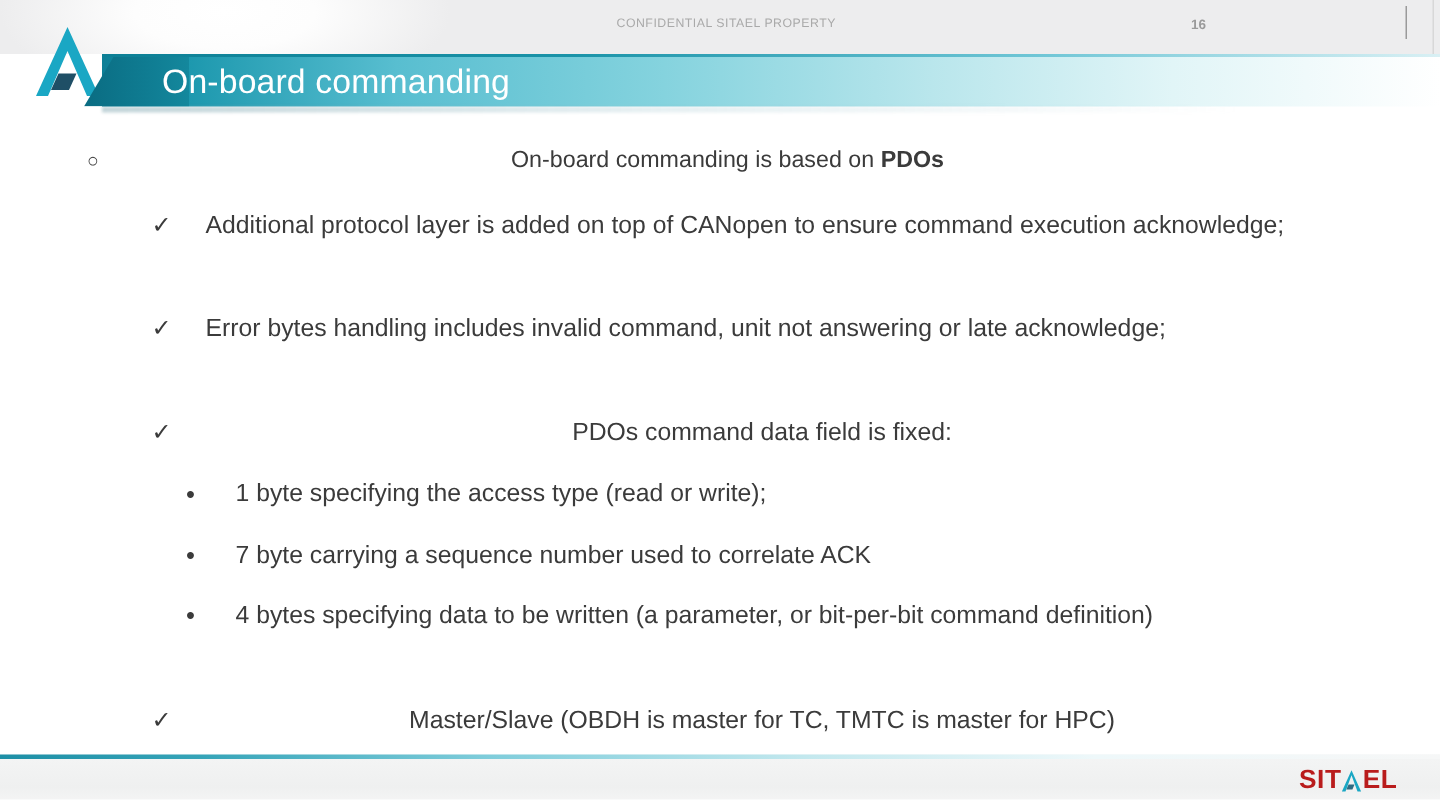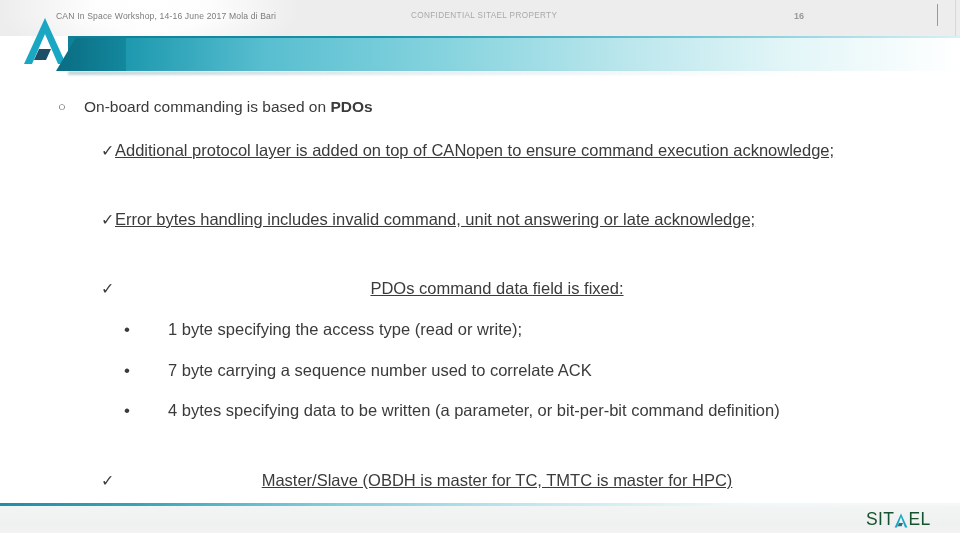--- a/index.html
+++ b/index.html
@@ -125,48 +125,47 @@
     color: #3b3b3b;
   }
 
   
   .lvl1 {
     left: 58px;
     width: 840px;
     font-size: 15.5px;
   }
   .lvl1 .marker { left: 0px; font-size: 13px; line-height: 22px; }
-  .lvl1 .row-text { margin-left: 26px; line-height: 22px; }
+  .lvl1 .row-text { margin-left: 14px; line-height: 22px; text-align: center; }
   .lvl1 b { font-weight: bold; }
 
   
   .lvl2 {
     left: 101px;
     width: 778px;
     font-size: 16.5px;
   }
   .lvl2 .marker { left: 0px; font-size: 16px; line-height: 29px; }
   .lvl2 .row-text {
-    margin-left: 14px;
+    margin-left: 36px;
     line-height: 29px;
     text-align: justify;
     text-justify: inter-word;
-    text-decoration: underline;
   }
   .lvl2.nojustify .row-text { text-align: center; }
 
   
   .lvl3 {
     left: 124px;
     width: 755px;
     font-size: 16.5px;
   }
   .lvl3 .marker { left: 0px; font-size: 17px; line-height: 29px; }
   .lvl3 .row-text {
-    margin-left: 44px;
+    margin-left: 33px;
     line-height: 29px;
     text-align: justify;
     text-justify: inter-word;
   }
   .lvl3.nojustify .row-text { text-align: left; }
 
   
   .justify-all .row-text { text-align-last: left; }
 
   
@@ -218,22 +217,22 @@
     white-space: nowrap;
     font-weight: bold;
   }
   .footer-logo {
     position: absolute;
     left: 866px; top: 509px;
     height: 20px;
     display: flex;
     align-items: center;
     font-size: 17.5px;
-    font-weight: normal;
-    color: #14532d;
+    font-weight: bold;
+    color: #b91c1c;
     letter-spacing: 0.4px;
   }
   .footer-logo .sita,
   .footer-logo .el { display: inline-block; }
   .footer-logo .chev {
     display: inline-block;
     width: 14px;
     height: 15px;
     position: relative;
     margin: 0 0px;
@@ -255,20 +254,21 @@
       <path d="M17 33 L29 33 L24 44 L12 44 Z" fill="#1f4f66"></path>
     </svg>
   </div>
 
   <div class="title-band">
     <div class="title-band-rule"></div>
     <div class="title-band-grad"></div>
     <div class="title-band-shadow"></div>
     <div class="title-band-left"></div>
   </div>
+  <div class="title-text">On-board commanding</div>
 
   <div class="content">
 
     <div class="row lvl1" style="top:8px;">
       <span class="marker">○</span>
       <span class="row-text"><span>On-board commanding is based on </span><b>PDOs</b></span>
     </div>
 
     <div class="row lvl2 justify-all" style="top:48px;">
       <span class="marker">✓</span>
@@ -306,21 +306,20 @@
     </div>
 
   </div>
 
   <div class="footer">
     <div class="footer-inner-bg"></div>
     <div class="footer-rule"></div>
     <div class="footer-white-strip"></div>
   </div>
 
-  <div class="footer-left">CAN In Space Workshop, 14-16 June 2017 Mola di Bari</div>
   <div class="footer-center">CONFIDENTIAL SITAEL PROPERTY</div>
   <div class="footer-page">16</div>
 
   <div class="footer-logo">
     <span class="sita">SIT</span>
     <span class="chev">
       <svg viewBox="0 0 14 15" width="14" height="15" xmlns="http://www.w3.org/2000/svg">
         <path d="M7 0.5 L13.4 14.6 L11.0 14.6 L7 3.9 L3.0 14.6 L0.6 14.6 Z" fill="#1aa7c4"></path>
         <path d="M5.0 10.0 L9.0 10.0 L7.6 13.3 L3.6 13.3 Z" fill="#2f6b82"></path>
       </svg>

